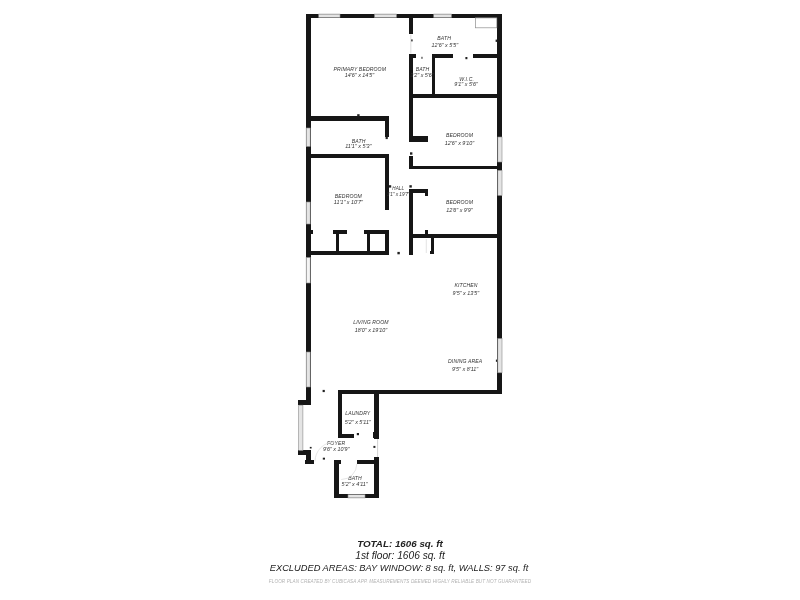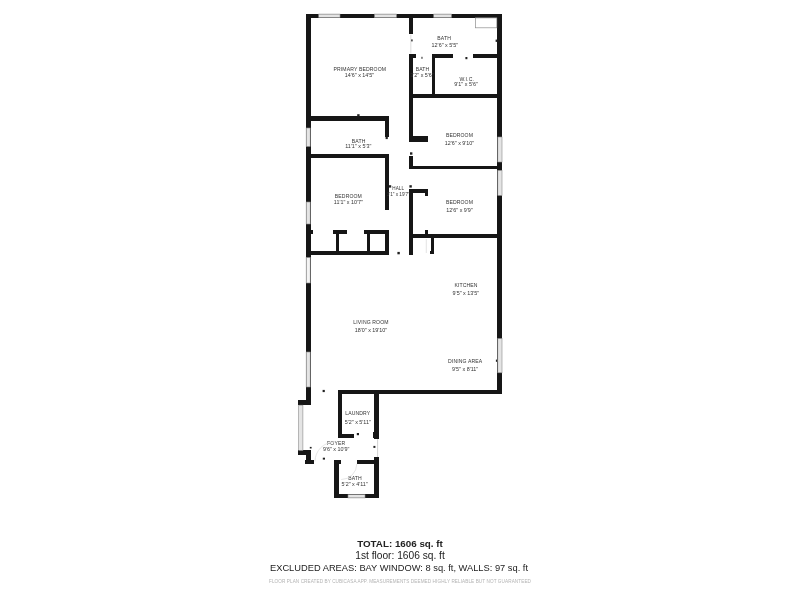--- a/index.html
+++ b/index.html
@@ -1,16 +1,16 @@
 <!DOCTYPE html>
 <html><head>
 <meta charset="utf-8">
 <style>
   html,body{margin:0;padding:0;background:#fff;}
-  .page{position:relative;width:800px;height:600px;background:#fff;overflow:hidden;}
+  .page{position:relative;width:800px;height:600px;background:#fff;overflow:hidden;font-style:italic;}
   svg{position:absolute;left:0;top:0;}
   text{font-family:"Liberation Sans", sans-serif;fill:#333;}
   .rn{font-size:5.1px;letter-spacing:0.12px;}
   .rd{font-size:5.4px;}
 </style>
 </head>
 <body>
 <div class="page">
 <svg width="800" height="600" viewBox="0 0 800 600">
 <g fill="#161616" shape-rendering="crispEdges">

